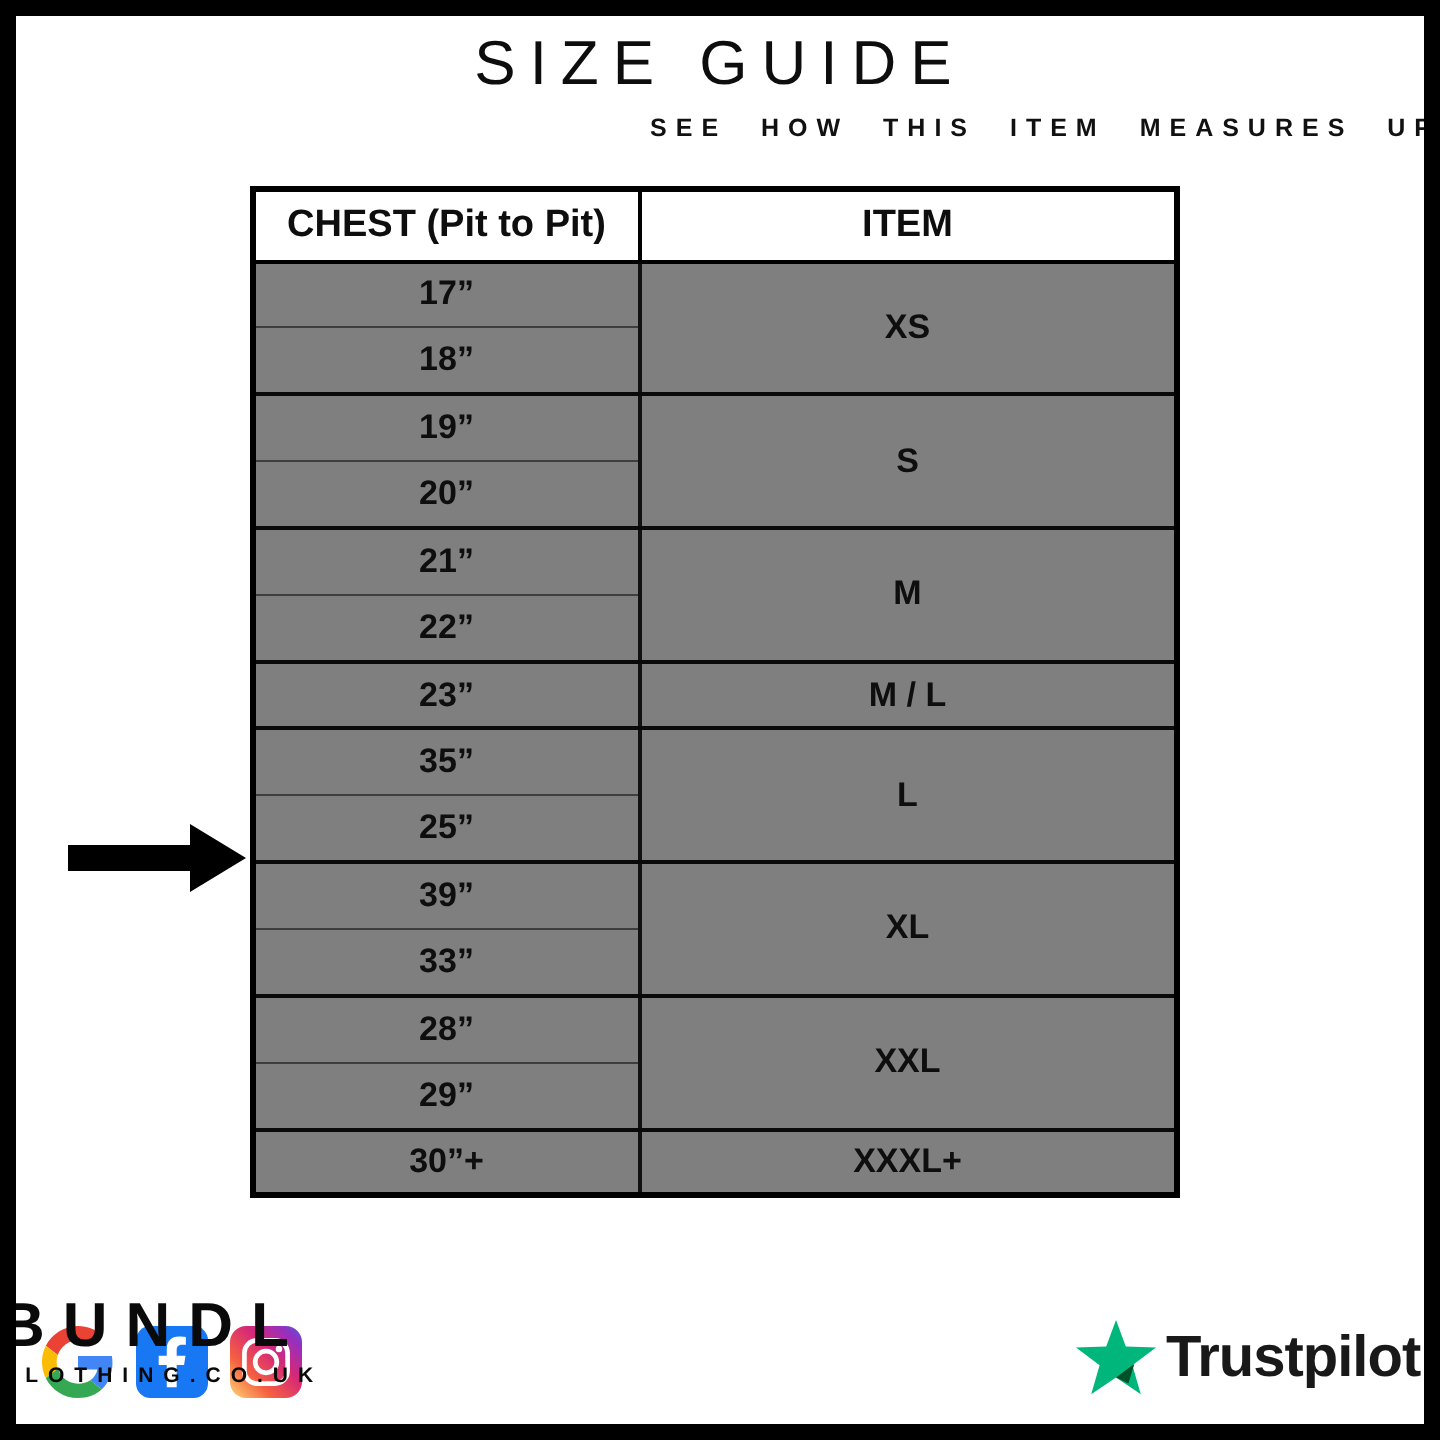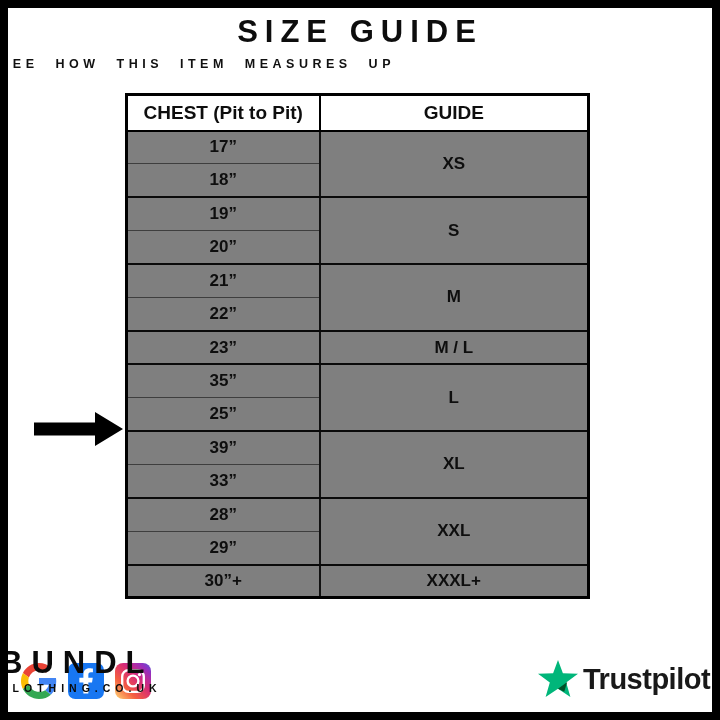--- a/index.html
+++ b/index.html
@@ -19,28 +19,28 @@
     position: absolute; inset: 0;
     border: 8px solid #000;
     pointer-events: none;
     z-index: 50;
   }
   .title {
     position: absolute;
     top: 14px; left: 0; width: 720px;
     text-align: center;
     font-size: 31px;
-    font-weight: bold;
+    font-weight: normal;
     letter-spacing: 7px;
     color: #0d0d0d;
   }
   .subtitle {
     position: absolute;
     top: 57px; left: 0; width: 720px;
-    text-align: left;
+    text-align: right;
     font-size: 12.5px;
     font-weight: bold;
     letter-spacing: 4.5px;
     word-spacing: 9px;
     color: #111;
   }
   table.size-table {
     position: absolute;
     left: 125px; top: 93px;
     width: 465px;
@@ -133,21 +133,21 @@
   <div class="subtitle">SEE HOW THIS ITEM MEASURES UP</div>
 
   <svg class="arrow" width="90" height="36" viewBox="0 0 90 36">
     <polygon points="0,11.5 61,11.5 61,1 89,18 61,35 61,24.5 0,24.5" fill="#000"></polygon>
   </svg>
 
   <table class="size-table">
     <thead>
       <tr>
         <th class="chest-header">CHEST (Pit to Pit)</th>
-        <th>GUIDE</th>
+        <th>ITEM</th>
       </tr>
     </thead>
     <tbody>
         <tr>
           <td class="chest-cell">17”</td>
           <td class="size-cell group-end" rowspan="2">XS</td>
         </tr>
         <tr>
           <td class="chest-cell group-end">18”</td>
         </tr>

